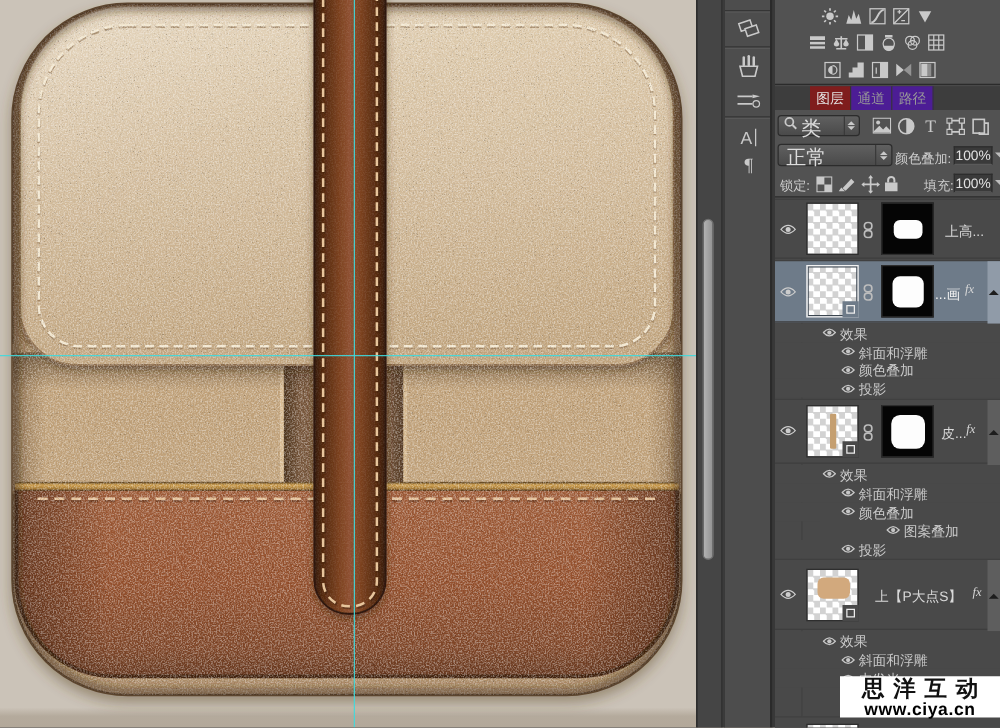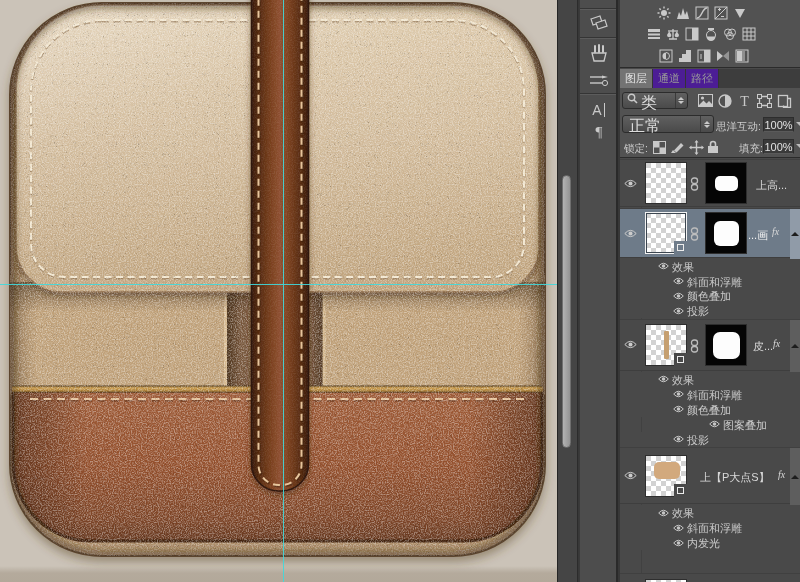--- a/index.html
+++ b/index.html
@@ -28,21 +28,21 @@
 
   
   .panel { position:absolute; left:620px; top:0; width:180px; height:582px; background:#494949; }
   .adjustments { position:absolute; left:0; top:0; width:180px; height:68px; background:#525252; border-bottom:1px solid #2b2b2b; }
   .adjrow { position:absolute; display:flex; gap:5px; }
   .adjrow .aicon { width:14px; height:14px; display:flex; align-items:center; justify-content:center; }
 
   .tabbar { position:absolute; left:0; top:69px; width:180px; height:19px; background:#3d3d3d; display:flex; }
   .tab { height:19px; min-width:33px; padding:0 5px; display:flex; align-items:center; justify-content:center;
       font-size:11px; color:#989898; background:#4c1d95; border-right:1px solid #343434; }
-  .tab.active { background:#737373; color:#e4e4e4; }
+  .tab.active { background:#7f1d1d; color:#e4e4e4;margin-left:28px; }
 
   .ctrl { position:absolute; left:0; width:180px; background:#525252; }
   .row-filter { top:88px; height:24px; }
   .row-blend  { top:112px; height:24px; }
   .row-lock   { top:136px; height:22px; border-bottom:1px solid #2b2b2b; }
 
   .dropdown { position:absolute; border:1px solid #2c2c2c; border-radius:3px;
       background:linear-gradient(to bottom,#606060,#4a4a4a); display:flex; align-items:flex-start; color:#dcdcdc; font-size:16px; }
   .dropdown .dd-arrows { margin-left:auto; width:13px; align-self:stretch; border-left:1px solid #3a3a3a;
       display:flex; flex-direction:column; align-items:center; justify-content:center; gap:1px; }
@@ -451,21 +451,21 @@
     </div>
 
     <div class="ctrl row-blend">
       <div class="dropdown dd-blend">
         <span>正常</span>
         <span class="dd-arrows">
             <i class="up"></i>
             <i class="dn"></i>
           </span>
       </div>
-      <span class="lbl" style="left:96px; top:8px;">思洋互动:</span>
+      <span class="lbl" style="left:96px; top:8px;">颜色叠加:</span>
       <div class="valbox" style="left:143px; top:5px;">100%</div>
       <i class="spin" style="left:176px; top:10px;"></i>
     </div>
 
     <div class="ctrl row-lock">
       <span class="lbl" style="left:4px; top:6px;">锁定:</span>
       <span id="lockIcons"><span class="lico" style="left: 31px; top: 3px; width: 16px; height: 16px;">
             <svg width="13" height="13" viewBox="0 0 13 13" fill="none">
               <rect x="0.5" y="0.5" width="12" height="12" stroke="#c9c9c9"></rect>
               <path d="M0.5 0.5 h6 v6 h-6 Z M6.5 6.5 h6 v6 h-6 Z" fill="#c9c9c9"></path>
@@ -695,14 +695,18 @@
             </svg>
           </div>
           <div class="ename" style="left: 67px; top: 1px;">内发光</div>
         </div>
         <div class="lrow" style="top: 413.5px; height: 40px; border-bottom: none;">
           <div class="thumb" style="top: 5px;"></div>
         </div>
       </div>
   </div>
 
+  <div class="watermark">
+    <div class="wm-title">思洋互动</div>
+    <div class="wm-url">www.ciya.cn</div>
+  </div>
 
 </div>
 
 </body></html>

